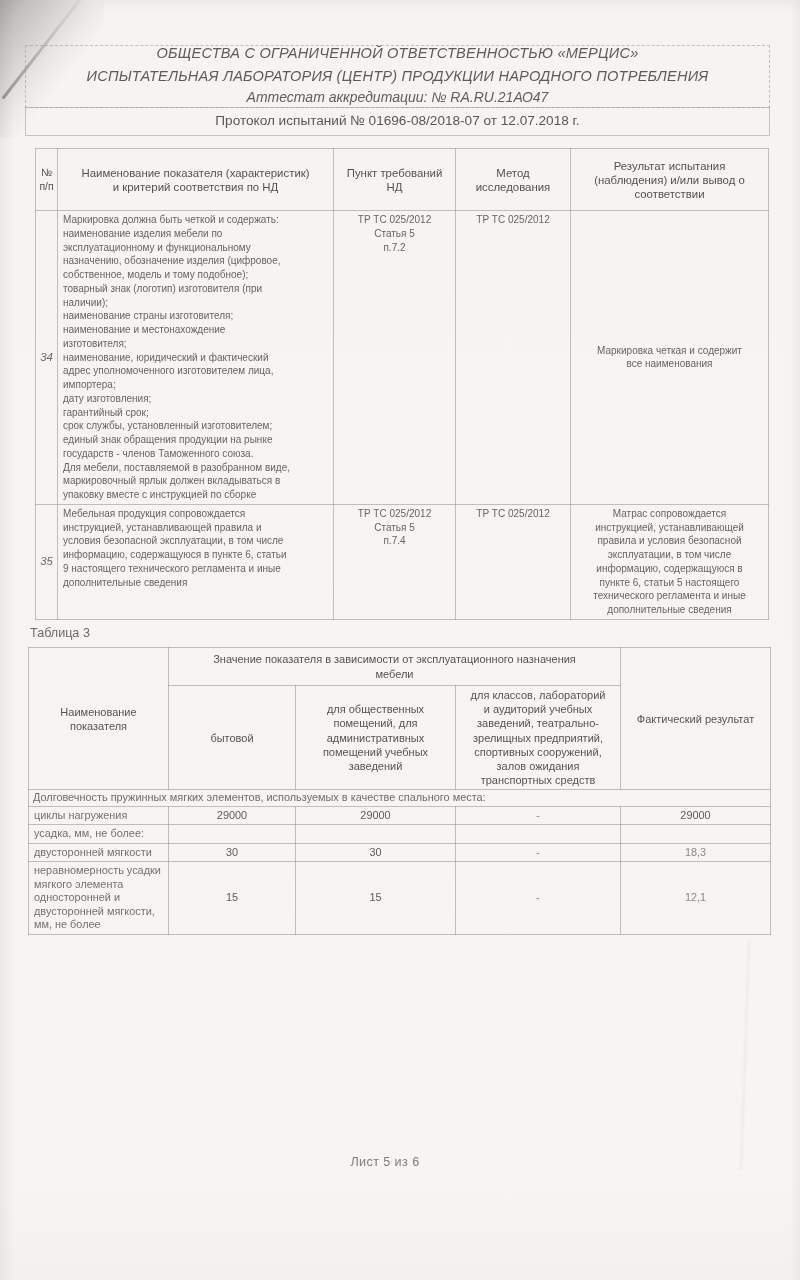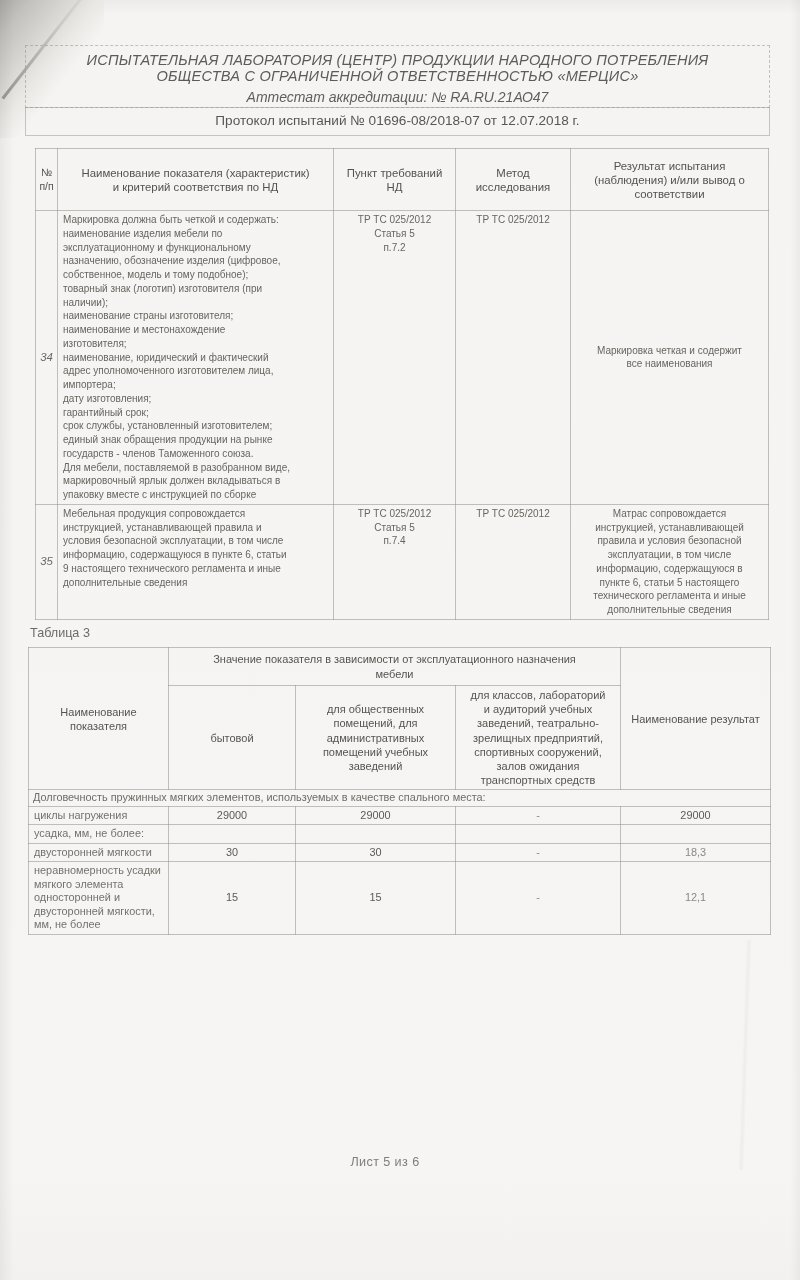--- a/index.html
+++ b/index.html
@@ -97,22 +97,22 @@
 
 <div class="page">
 
   <div class="corner-fold"></div>
   <div class="corner-fold-edge"></div>
   <div class="edge-shade-left"></div>
   <div class="edge-shade-right"></div>
   <div class="fold-streak"></div>
 
   <div class="org-box">
+    <div class="org-line">ОБЩЕСТВА С ОГРАНИЧЕННОЙ ОТВЕТСТВЕННОСТЬЮ «МЕРЦИС»</div>
     <div class="org-line org-line1">ИСПЫТАТЕЛЬНАЯ ЛАБОРАТОРИЯ (ЦЕНТР) ПРОДУКЦИИ НАРОДНОГО ПОТРЕБЛЕНИЯ</div>
-    <div class="org-line">ОБЩЕСТВА С ОГРАНИЧЕННОЙ ОТВЕТСТВЕННОСТЬЮ «МЕРЦИС»</div>
     <div class="org-accred">Аттестат аккредитации: № RA.RU.21АО47</div>
   </div>
 
   <div class="protocol-box">
     <div class="protocol-title">Протокол испытаний № 01696-08/2018-07 от 12.07.2018 г.</div>
   </div>
 
   <table class="main-table">
     <colgroup>
         <col style="width:22px">
@@ -198,21 +198,21 @@
         <col style="width:160px">
         <col style="width:165px">
         <col style="width:150px">
       </colgroup>
     <tbody>
         <tr style="height:38px">
       <th rowspan="2" class="ml">Наименование
 показателя</th>
       <th colspan="3" class="ml">Значение показателя в зависимости от эксплуатационного назначения
 мебели</th>
-      <th rowspan="2" class="ml">Наименование результат</th>
+      <th rowspan="2" class="ml">Фактический результат</th>
     </tr>
     <tr style="height:92px">
       <th class="ml">бытовой</th>
       <th class="ml">для общественных
 помещений, для
 административных
 помещений учебных
 заведений</th>
       <th class="ml">для классов, лабораторий
 и аудиторий учебных

